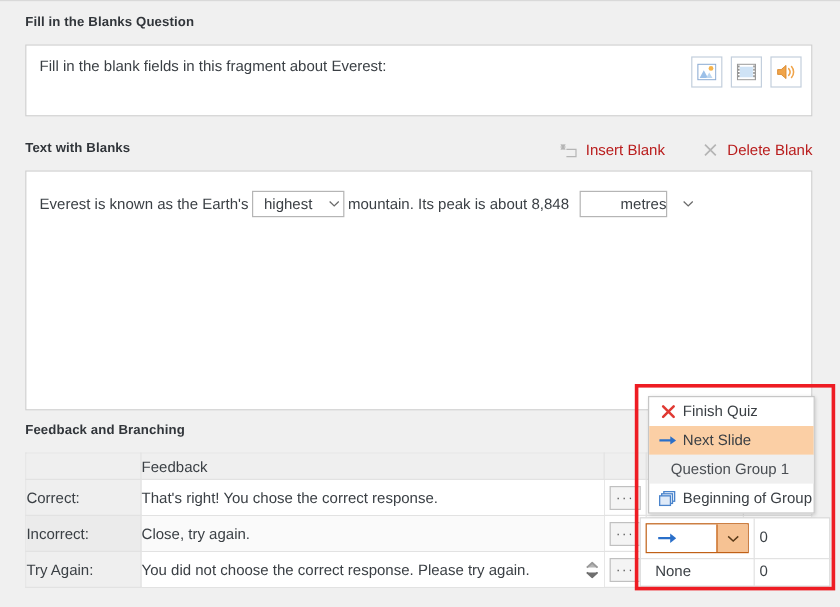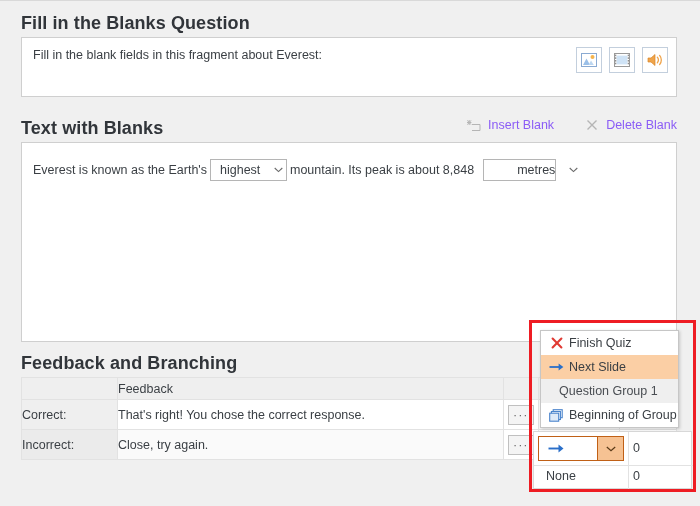--- a/index.html
+++ b/index.html
@@ -14,21 +14,21 @@
   }
   .panel{
     position:absolute;left:0;top:0;width:700px;height:506px;
     background:#f0f0f0;
     border-top:1px solid #d9d9d9;
     box-sizing:border-box;
   }
 
   .section-title{
     font-weight:bold;
-    font-size:18px;
+    font-size:11px;
     color:#31353a;
     letter-spacing:.1px;
   }
 
   
   #question-section{position:absolute;left:21px;top:12px;width:658px;}
   #question-title{position:absolute;left:0;top:0;}
   #question-box{
     position:absolute;left:0;top:24px;width:656px;height:60px;
     background:#ffffff;border:1px solid #cfcfcf;box-sizing:border-box;
@@ -44,21 +44,21 @@
     width:26px;height:26px;border:1px solid #c3cfdd;background:#ffffff;
     box-sizing:border-box;display:flex;align-items:center;justify-content:center;
     cursor:pointer;
   }
 
   
   #blanks-section{position:absolute;left:21px;top:117px;width:658px;}
   #blanks-title{position:absolute;left:0;top:0;}
   #blank-tools{position:absolute;right:2px;top:0;display:flex;gap:30px;align-items:center;}
   .tool-btn{
-    display:flex;align-items:center;gap:7px;color:#8b5cf6;font-size:12.5px;cursor:default;
+    display:flex;align-items:center;gap:7px;color:#b91c1c;font-size:12.5px;cursor:default;
   }
   .tool-icon{display:inline-flex;align-items:center;justify-content:center;width:15px;height:14px;}
   #blanks-box{
     position:absolute;left:0;top:24px;width:656px;height:200px;
     background:#ffffff;border:1px solid #cfcfcf;box-sizing:border-box;
   }
   #blank-sentence{
     position:absolute;left:11px;top:16px;
     display:flex;align-items:center;font-size:12.5px;color:#3a3f44;white-space:nowrap;
   }
@@ -263,20 +263,39 @@
       <tr class="alt">
         <td class="lbl">Incorrect:</td>
         <td class="fb">Close, try again.</td>
         <td class="dots">
           <div class="dots-btn">···</div>
         </td>
         <td class="brn"></td>
         <td class="score"></td>
       </tr>
 
+      <tr>
+        <td class="lbl">Try Again:</td>
+        <td class="fb">
+          <span>You did not choose the correct response. Please try again.</span>
+          <span class="spinner">
+            <svg width="11" height="6" viewBox="0 0 11 6">
+                  <path d="M1 5 L5.5 1 L10 5" stroke="#9a9a9a" stroke-width="1.6" fill="#b4b4b4"></path>
+                </svg>
+            <svg width="11" height="6" viewBox="0 0 11 6">
+                  <path d="M1 1 L5.5 5 L10 1" stroke="#6f6f6f" stroke-width="1.6" fill="#6f6f6f"></path>
+                </svg>
+          </span>
+        </td>
+        <td class="dots">
+          <div class="dots-btn">···</div>
+        </td>
+        <td class="brn"></td>
+        <td class="score"></td>
+      </tr>
     </tbody>
       </table>
   </div>
 
   <div id="branch-strip">
     <div class="vsep"></div>
     <div class="hsep"></div>
 
     <div id="branch-combo">
       <span class="val">

